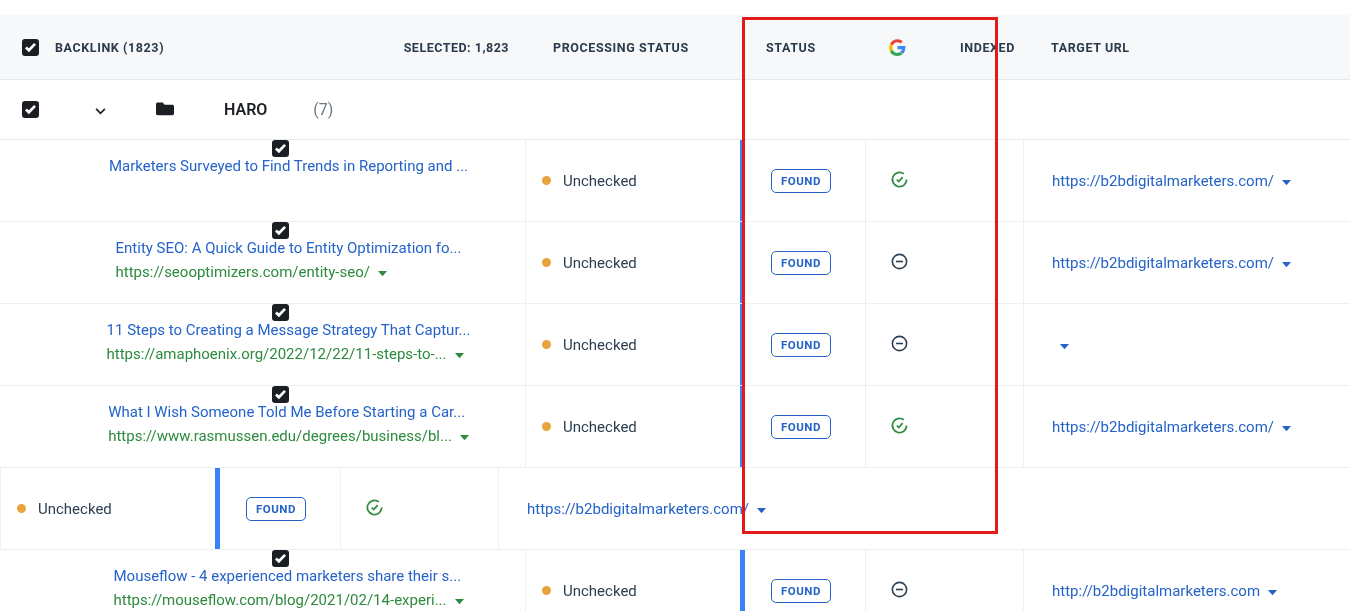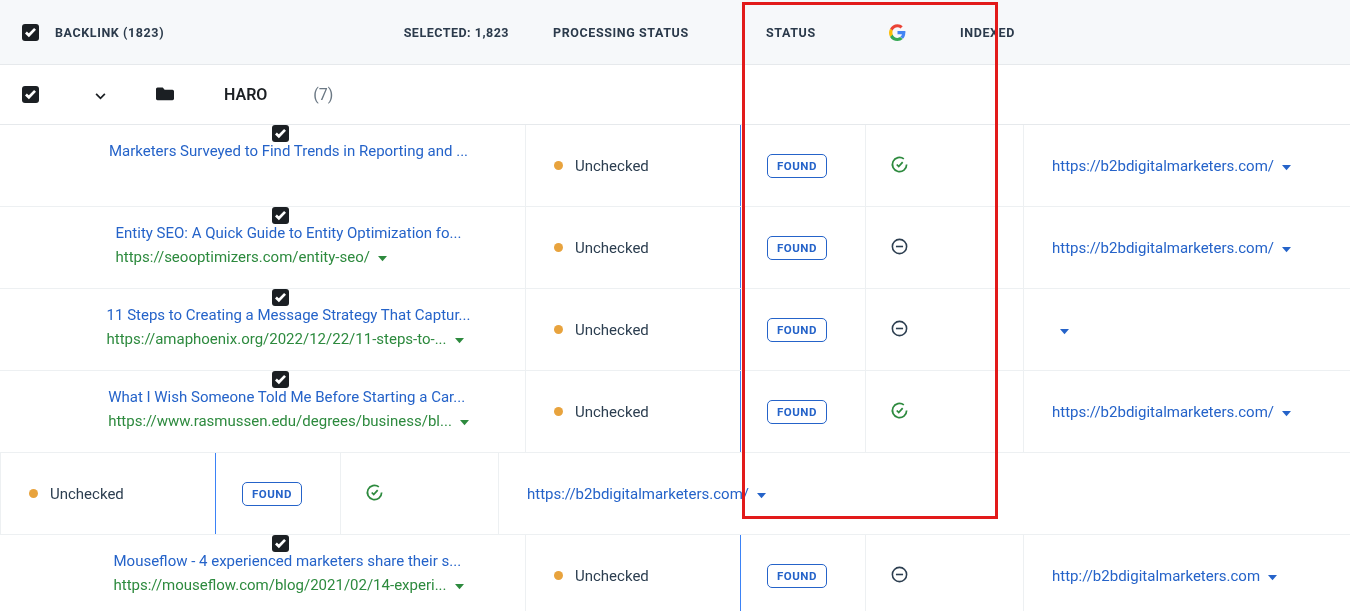--- a/index.html
+++ b/index.html
@@ -1,18 +1,18 @@
 <!DOCTYPE html>
 <html><head>
 <meta charset="utf-8">
 <style>
   * { box-sizing: border-box; margin: 0; padding: 0; }
   body { font-family: -apple-system, BlinkMacSystemFont, "Segoe UI", Roboto, sans-serif; background: #fff; color: #2c3e50; font-size: 14px; width: 1350px; }
   
-  .header-row { display: flex; align-items: center; background: #f6f8fa; border-bottom: 1px solid #e6e9ec; height: 65px; }
+  .header-row { display: flex; align-items: center; background: #f6f8fa; border-bottom: 1px solid #e6e9ec; height: 65px; margin-top: 15px; }
   .col-backlink { width: 525px; padding-left: 22px; flex-shrink: 0; display: flex; align-items: center; }
   .col-processing { width: 215px; padding-left: 28px; flex-shrink: 0; display: flex; align-items: center; }
   .col-status { width: 125px; padding-left: 26px; flex-shrink: 0; display: flex; align-items: center; }
   .col-indexed { width: 158px; padding-left: 24px; flex-shrink: 0; display: flex; align-items: center; gap: 42px; }
   .col-target { flex: 1; padding-left: 28px; display: flex; align-items: center; }
   
   .header-label { font-size: 12.5px; font-weight: 700; letter-spacing: 0.6px; color: #2b3a4b; text-transform: uppercase; }
   .selected-label { font-size: 12.5px; font-weight: 700; letter-spacing: 0.5px; color: #2b3a4b; margin-left: auto; margin-right: 16px; text-transform: uppercase; }
   
   .checkbox { width: 17px; height: 17px; border-radius: 3px; background: #1b1f23; display: inline-flex; align-items: center; justify-content: center; margin-right: 16px; cursor: pointer; flex-shrink: 0; }
@@ -26,25 +26,25 @@
   
   .data-row { display: flex; align-items: stretch; border-bottom: 1px solid #edf0f2; height: 82px; }
   .cell-backlink { width: 525px; padding-left: 52px; display: flex; align-items: center; flex-direction: column; }
   .bl-content { flex: 1; min-width: 0; }
   .bl-title { font-size: 15px; color: #2563c9; white-space: nowrap; overflow: hidden; text-overflow: ellipsis; max-width: 420px; }
   .bl-url-row { display: flex; align-items: center; margin-top: 6px; }
   .bl-url { font-size: 15px; color: #2d8a3e; white-space: nowrap; overflow: hidden; text-overflow: ellipsis; max-width: 400px; }
   .caret { margin-left: 8px; cursor: pointer; flex-shrink: 0; }
   .caret svg { width: 9px; height: 6px; }
   
-  .cell-processing { width: 215px; padding-left: 28px; border-left: 1px solid #edf0f2; display: flex; align-items: center; }
+  .cell-processing { width: 215px; padding-left: 16px; border-left: 1px solid #edf0f2; display: flex; align-items: center; }
   .dot { width: 9px; height: 9px; background: #e8a33d; border-radius: 50%; margin-right: 12px; flex-shrink: 0; }
   .proc-text { font-size: 15px; color: #2c3e50; }
   
-  .cell-status { width: 125px; padding-left: 26px; border-left: 1px solid #3b82f6; display: flex; align-items: center; }
+  .cell-status { width: 125px; padding-left: 26px; border-left: 5px solid #3b82f6; display: flex; align-items: center; }
   .badge { display: inline-block; border: 1px solid #2563c9; color: #2563c9; font-size: 11.5px; font-weight: 700; letter-spacing: 0.5px; padding: 4px 9px; border-radius: 5px; }
   
   .cell-indexed { width: 158px; padding-left: 24px; border-left: 1px solid #edf0f2; display: flex; align-items: center; }
   .idx-icon { width: 19px; height: 19px; }
   
   .cell-target { flex: 1; padding-left: 28px; border-left: 1px solid #edf0f2; display: flex; align-items: center; }
   .target-link { font-size: 15px; color: #2563c9; }
   
   .google-logo { width: 17px; height: 17px; margin-right: 12px; }
   
@@ -74,20 +74,23 @@
   <div class="col-indexed">
     <span class="google-logo">
       <svg viewBox="0 0 48 48">
             <path fill="#EA4335" d="M24 9.5c3.3 0 6.2 1.1 8.5 3.3l6.3-6.3C35 2.7 29.9.5 24 .5 14.8.5 6.9 5.8 3 13.5l7.4 5.7C12.2 13.5 17.6 9.5 24 9.5z"></path>
             <path fill="#4285F4" d="M46.5 24.5c0-1.6-.1-3.1-.4-4.5H24v9h12.7c-.6 3-2.3 5.5-4.8 7.2l7.3 5.7c4.3-4 6.8-9.9 6.8-17.4z"></path>
             <path fill="#FBBC05" d="M10.4 28.8c-.5-1.5-.8-3.1-.8-4.8s.3-3.3.8-4.8L3 13.5C1.1 17 0 20.9 0 25s1.1 8 3 11.5l7.4-5.7z"></path>
             <path fill="#34A853" d="M24 48c6 0 11-2 14.7-5.3l-7.3-5.7c-2 1.4-4.6 2.2-7.4 2.2-6.4 0-11.8-4-13.6-9.7L3 36.5C6.9 44.2 14.8 48 24 48z"></path>
           </svg>
     </span>
     <span class="header-label">INDEXED</span>
+  </div>
+  <div class="col-target">
+    <span class="header-label">TARGET URL</span>
   </div>
 </div>
 
 <div class="group-row">
   <span class="checkbox">
     <svg viewBox="0 0 12 10">
           <polyline points="1,5 4.2,8 11,1"></polyline>
         </svg>
   </span>
   <span class="chev">

